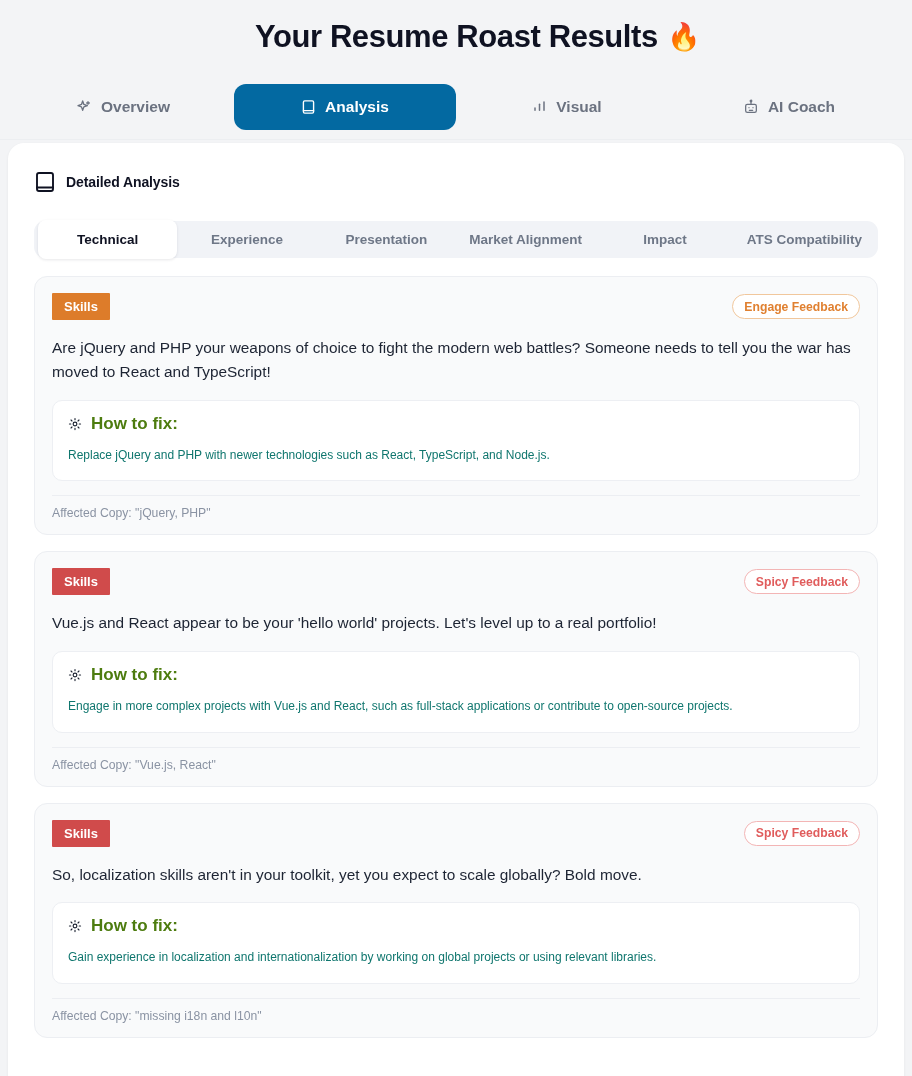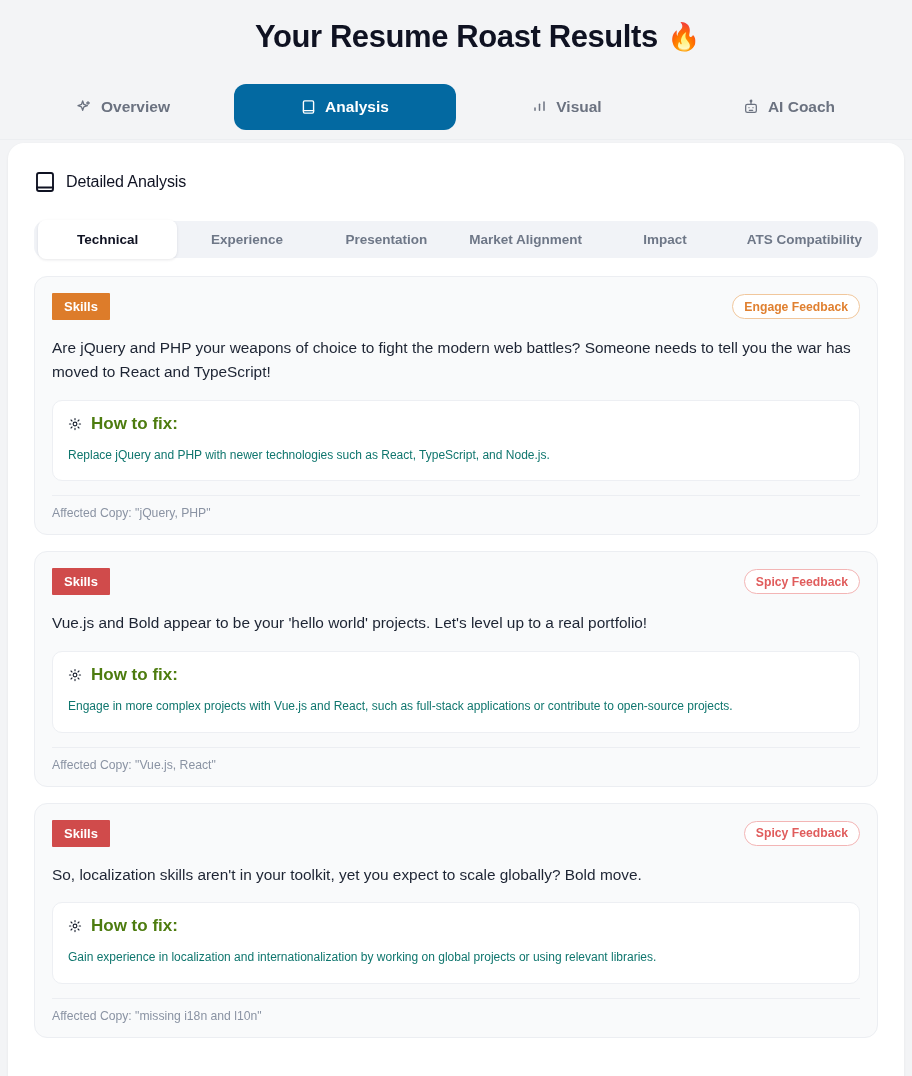--- a/index.html
+++ b/index.html
@@ -85,22 +85,22 @@
     overflow: hidden;
   }
 
   .panel-head {
     display: flex;
     align-items: center;
     gap: 11px;
     padding: 28px 0 0 27px;
   }
   .panel-title {
-    font-size: 16px;
-    font-weight: 400;
+    font-size: 14px;
+    font-weight: 700;
     color: #0f1222;
     letter-spacing: -0.1px;
   }
 
   
   .subtabs {
     margin: 28px 26px 0 26px;
     background: #f1f3f7;
     border-radius: 11px;
     padding: 4px;
@@ -332,21 +332,21 @@
         </div>
         <div class="divider"></div>
         <div class="affected">Affected Copy: "jQuery, PHP"</div>
       </div>
 
       <div class="card">
         <div class="card-top">
           <span class="cat-badge spicy">Skills</span>
           <span class="sev-badge spicy">Spicy Feedback</span>
         </div>
-        <div class="card-text">Vue.js and Bold appear to be your 'hello world' projects. Let's level up to a real portfolio!</div>
+        <div class="card-text">Vue.js and React appear to be your 'hello world' projects. Let's level up to a real portfolio!</div>
         <div class="fix-box">
           <div class="fix-head">
             <span>
               <svg width="14" height="14" viewBox="0 0 24 24" fill="none" stroke="#1d2433" stroke-width="2" stroke-linecap="round" stroke-linejoin="round">
                 <circle cx="12" cy="12" r="3.2"></circle>
                 <path d="M12 2.5 v2.2 M12 19.3 v2.2 M2.5 12 h2.2 M19.3 12 h2.2
                          M5.2 5.2 l1.6 1.6 M17.2 17.2 l1.6 1.6
                          M18.8 5.2 l-1.6 1.6 M6.8 17.2 l-1.6 1.6"></path>
               </svg>
             </span>

